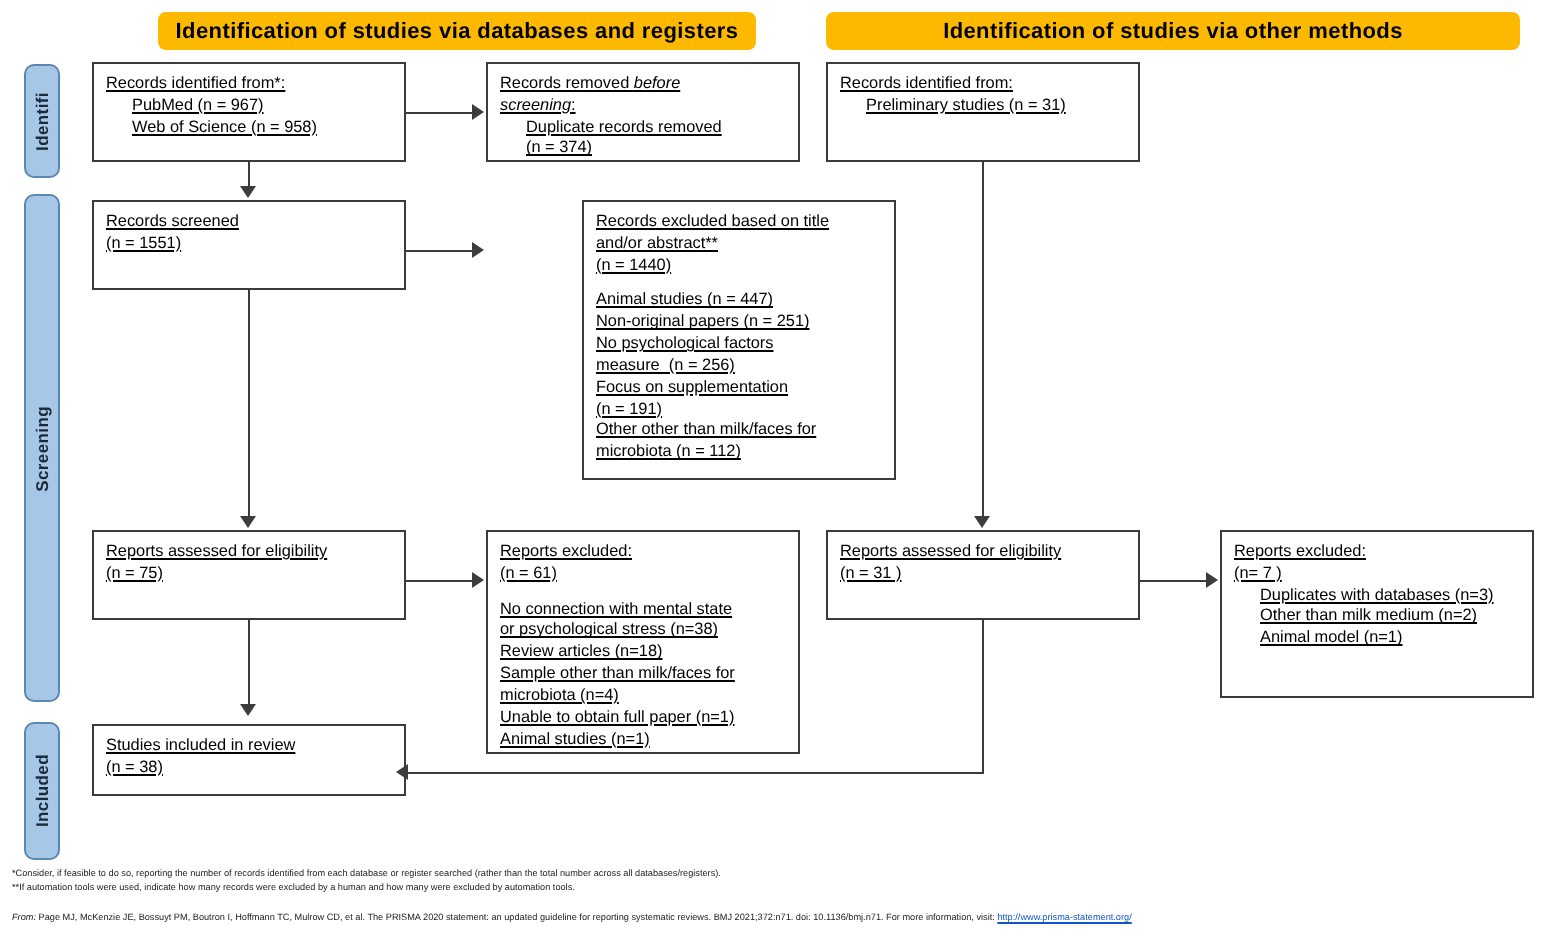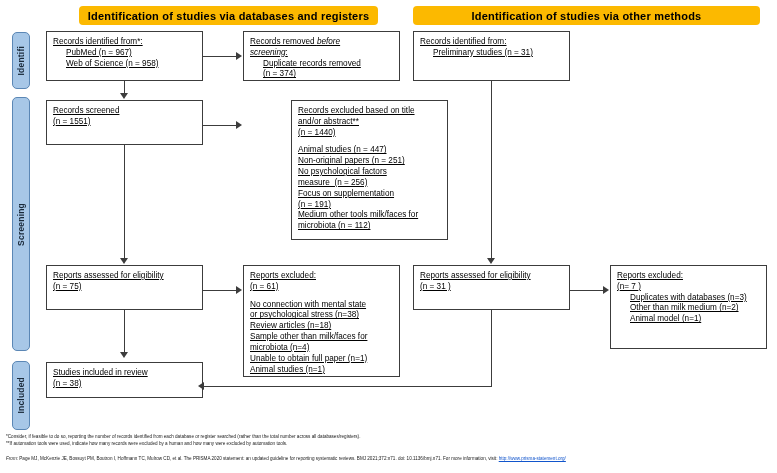--- a/index.html
+++ b/index.html
@@ -161,21 +161,21 @@
     <div class="ln">Records excluded based on title</div>
     <div class="ln">and/or abstract**</div>
     <div class="ln">(n = 1440)</div>
     <div class="blank"></div>
     <div class="ln">Animal studies (n = 447)</div>
     <div class="ln">Non-original papers (n = 251)</div>
     <div class="ln">No psychological factors</div>
     <div class="ln">measure  (n = 256)</div>
     <div class="ln">Focus on supplementation</div>
     <div class="ln">(n = 191)</div>
-    <div class="ln">Medium other tools milk/faces for</div>
+    <div class="ln">Other other than milk/faces for</div>
     <div class="ln">microbiota (n = 112)</div>
   </div>
 
   <div class="box" style="left:46px; top:265px; width:157px; height:45px;">
     <div class="ln">Reports assessed for eligibility</div>
     <div class="ln">(n = 75)</div>
   </div>
 
   <div class="box" style="left:243px; top:265px; width:157px; height:112px;">
     <div class="ln">Reports excluded:</div>

